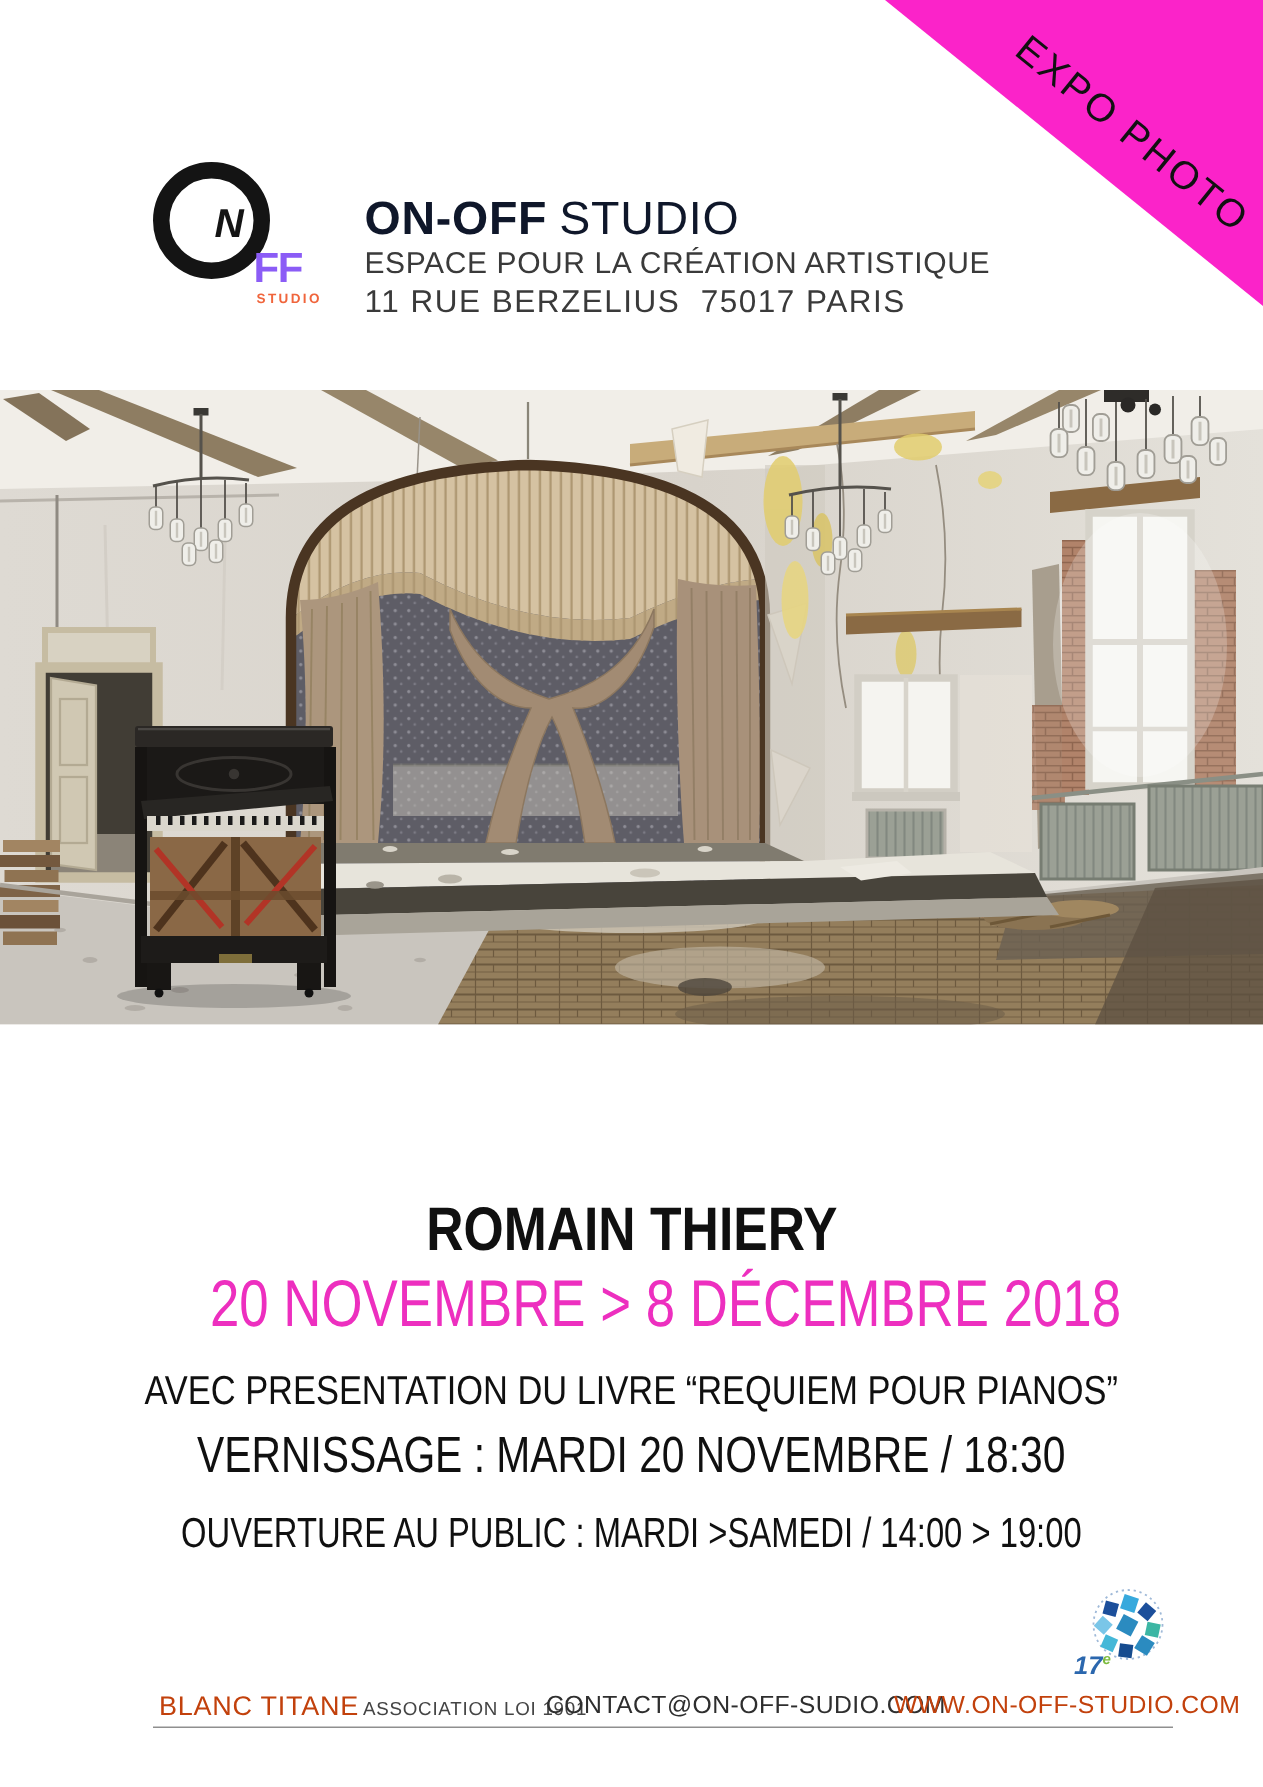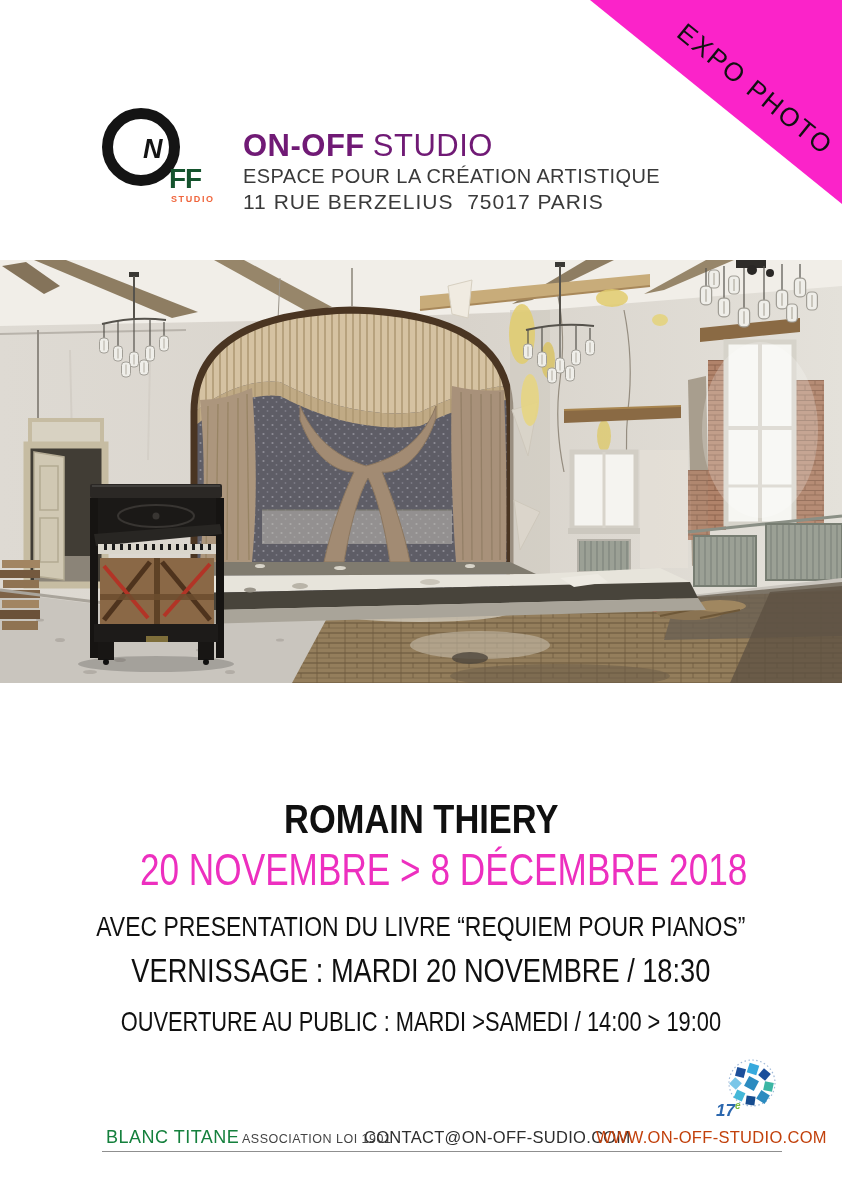--- a/index.html
+++ b/index.html
@@ -10,25 +10,25 @@
   
   .banner{left:590px;top:0;width:252px;height:204px;background:#FB23C9;
           clip-path:polygon(0 0,100% 0,100% 100%);}
   .banner-text{position:absolute;left:62px;top:74px;width:206px;text-align:center;
                transform:rotate(39deg);transform-origin:50% 50%;
                font-size:26px;font-weight:500;letter-spacing:2px;color:#111;}
 
   
   .logo-circle{left:102px;top:108px;width:56px;height:56px;border:11px solid #141414;border-radius:50%;}
   .logo-n{left:143px;top:134px;font-size:27px;font-weight:800;font-style:italic;color:#141414;}
-  .logo-ff{left:169px;top:163px;font-size:28px;font-weight:800;color:#14532d;letter-spacing:-1px;}
+  .logo-ff{left:169px;top:163px;font-size:28px;font-weight:800;color:#8b5cf6;letter-spacing:-1px;}
   .logo-studio{left:171px;top:194px;font-size:9px;font-weight:700;letter-spacing:1.6px;color:#F0653C;}
 
   
-  .hdr{left:243px;color:#701a75;}
+  .hdr{left:243px;color:#0f172a;}
   .hdr-line1{top:128px;font-size:31px;letter-spacing:.5px;}
   .hdr-line1 .b{font-weight:800;}
   .hdr-line1 .l{font-weight:400;margin-left:8px;}
   .hdr-line2{top:165px;font-size:20px;font-weight:400;letter-spacing:.4px;color:#3a3a3a;}
   .hdr-line3{top:190px;font-size:21px;font-weight:400;letter-spacing:1px;color:#3a3a3a;white-space:pre;}
 
   
   .photo{left:0;top:260px;width:842px;height:423px;line-height:0;}
 
   
@@ -37,21 +37,21 @@
   .sx84{transform:scaleX(.84);} .sx80{transform:scaleX(.80);}
   .sx85{transform:scaleX(.85);} .sx78{transform:scaleX(.78);}
   .t-title{top:702px;font-size:56px;font-weight:800;letter-spacing:-1px;}
   .t-artist{top:780px;font-size:41px;font-weight:800;margin-top:16px;}
   .t-dates{top:845px;font-size:44px;font-weight:400;color:#ED2FBF;padding-left:45px;}
   .t-book{top:912px;font-size:27px;font-weight:400;}
   .t-vern{top:951px;font-size:34px;font-weight:500;}
   .t-hours{top:1006px;font-size:28px;font-weight:400;}
 
   
-  .f-org{left:106px;top:1127px;font-size:18px;font-weight:500;letter-spacing:.5px;color:#15803d;}
+  .f-org{left:106px;top:1127px;font-size:18px;font-weight:500;letter-spacing:.5px;color:#c2410c;}
   .f-orgtype{left:242px;top:1132px;font-size:12.5px;font-weight:400;letter-spacing:.5px;color:#444;}
   .f-email{left:364px;top:1128px;font-size:16.5px;font-weight:500;letter-spacing:.3px;color:#2e2e2e;}
   .f-web{left:596px;top:1128px;font-size:16.5px;font-weight:500;letter-spacing:.3px;color:#c2410c;}
   .f-rule{left:102px;top:1151px;width:680px;height:1px;background:#8f8f8f;}
   .district{left:708px;top:1056px;width:76px;height:68px;}
 </style>
 </head>
 <body>
 
 <div class="poster">

